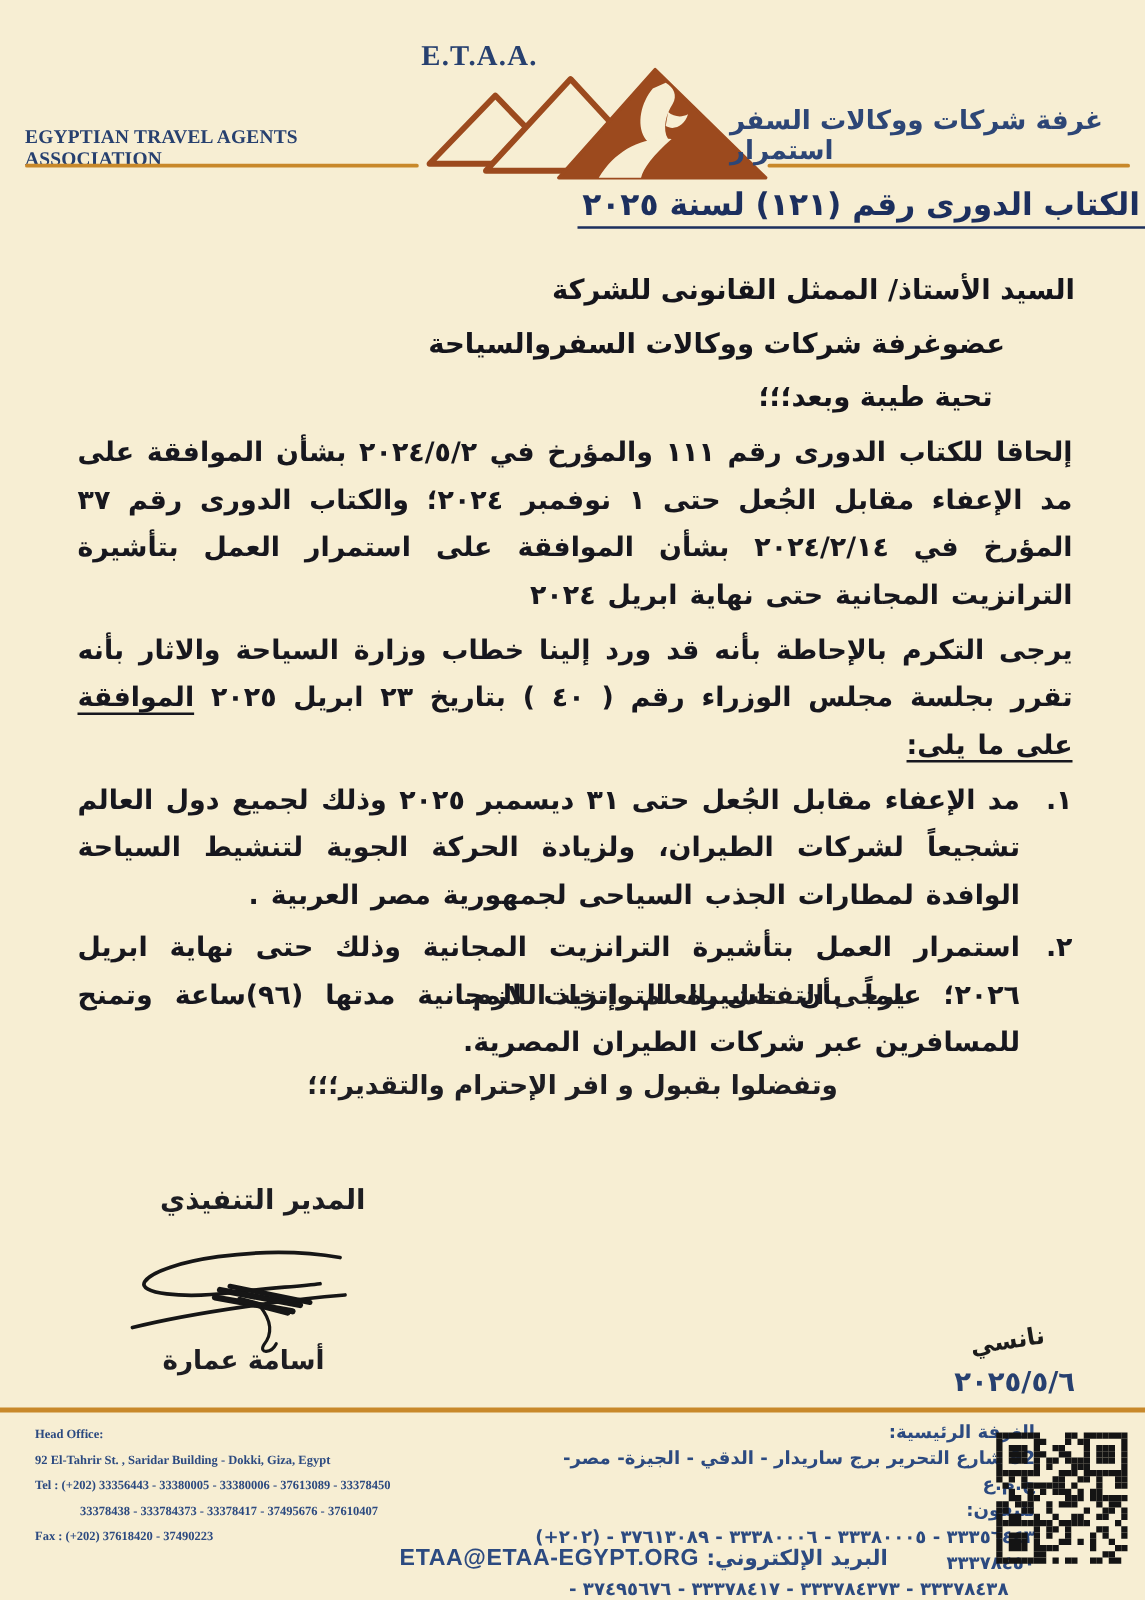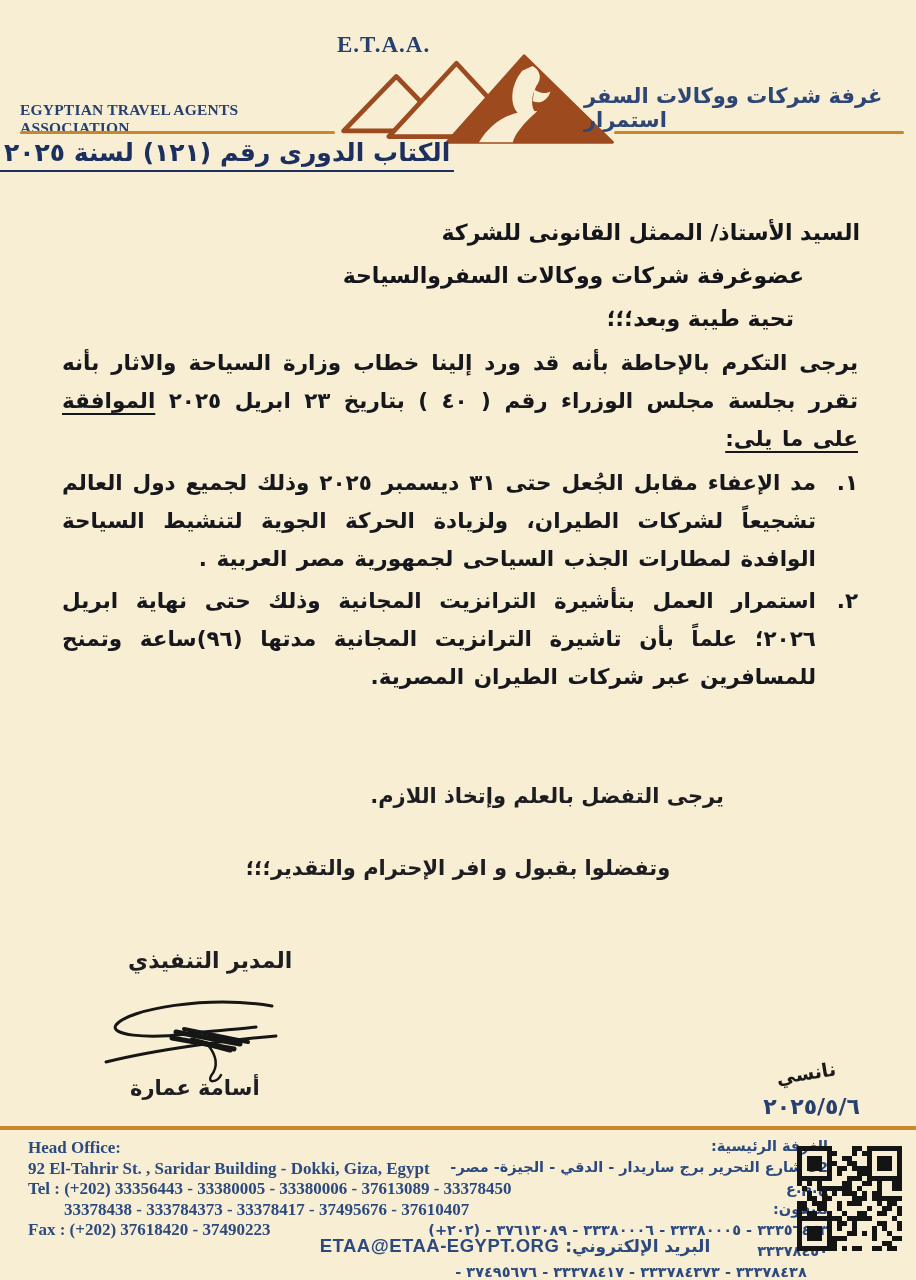--- a/index.html
+++ b/index.html
@@ -10,21 +10,21 @@
   .acronym{left:337px;top:32px;font-family:"Liberation Serif",serif;font-weight:bold;
            font-size:23px;letter-spacing:1px;color:#27406f;}
   .logo{left:333px;top:52px;}
   .org-en{left:20px;top:101px;width:318px;font-family:"Liberation Serif",serif;
           font-weight:bold;font-size:15.5px;color:#27406f;letter-spacing:.2px;}
   .rule{height:3px;background:#c8882a;border-radius:2px;}
   .rule-left{left:20px;top:131px;width:315px;}
   .rule-right{right:12px;top:131px;width:290px;}
   .org-ar{right:12px;top:84px;width:320px;direction:rtl;text-align:left;
           font-weight:bold;font-size:21px;color:#2d4676;}
-  .title-wrap{left:0;top:138px;width:100%;text-align:left;direction:rtl;}
+  .title-wrap{left:0;top:149px;width:100%;text-align:right;direction:rtl;}
   .title-wrap span{font-weight:bold;font-size:25px;color:#1c2f5e;
                    border-bottom:2.5px solid #1c2f5e;padding:0 4px 3px;}
   
   .sal{direction:rtl;font-weight:bold;font-size:22px;color:#15151c;}
   .sal1{right:56px;top:220px;} .sal2{right:112px;top:263px;} .sal3{right:122px;top:306px;}
   
   .bodyflow{left:62px;right:58px;top:344px;direction:rtl;font-size:21.5px;font-weight:700;
             line-height:38px;color:#17171e;text-align:justify;word-spacing:2px;}
   .bodyflow p{margin:0 0 6px;}
   .u-inline{text-decoration:underline;text-underline-offset:5px;}
@@ -46,21 +46,21 @@
   .footer-divider{left:0;top:1126px;width:916px;height:3.5px;background:#c8882a;}
   
   .wm{left:338px;top:578px;width:340px;height:150px;pointer-events:none;z-index:6;}
   .wm-text{position:absolute;right:0;top:-4px;font-size:78px;font-weight:bold;
            direction:rtl;color:rgba(172,153,124,.5);letter-spacing:-2px;}
   .wm-domain{position:absolute;left:78px;top:100px;font-family:"Liberation Sans",sans-serif;
              font-size:15px;letter-spacing:7px;color:rgba(150,138,118,.55);font-weight:bold;}
   .wm-watch{position:absolute;left:16px;top:4px;}
   
   .f-en{left:28px;top:1138px;font-family:"Liberation Serif",serif;font-weight:bold;
-        font-size:17px;color:#2c4a80;line-height:20.5px;}
+        font-size:10px;color:#2c4a80;line-height:20.5px;}
   .f-en .ind{padding-left:36px;}
   .f-ar{right:88px;top:1136px;width:420px;direction:rtl;font-weight:bold;font-size:14.5px;
         color:#2c4a80;line-height:21px;text-align:right;}
   .f-ar .nums{direction:ltr;unicode-bidi:isolate;display:inline-block;}
   .f-ar .tel2{text-align:center;padding-left:26px;}
   .email-line{left:300px;top:1235px;width:430px;text-align:center;direction:rtl;
               font-weight:bold;font-size:17px;color:#2c4a80;}
   .email-line .mail{font-family:"Liberation Sans",sans-serif;font-size:18.5px;
                     letter-spacing:.5px;unicode-bidi:isolate;direction:ltr;display:inline-block;}
   #qr{position:absolute;right:14px;top:1146px;width:105px;height:105px;display:grid;
@@ -90,20 +90,21 @@
 
   <div class="abs title-wrap">
     <span>الكتاب الدورى رقم (١٢١) لسنة ٢٠٢٥</span>
   </div>
 
   <div class="abs sal sal1">السيد الأستاذ/ الممثل القانونى للشركة</div>
   <div class="abs sal sal2">عضوغرفة شركات ووكالات السفروالسياحة</div>
   <div class="abs sal sal3">تحية طيبة وبعد؛؛؛</div>
 
   <div class="abs bodyflow">
+    <p>إلحاقا للكتاب الدورى رقم ١١١ والمؤرخ في ٢٠٢٤/٥/٢ بشأن الموافقة على مد الإعفاء مقابل الجُعل حتى ١ نوفمبر ٢٠٢٤؛ والكتاب الدورى رقم ٣٧ المؤرخ في ٢٠٢٤/٢/١٤ بشأن الموافقة على استمرار العمل بتأشيرة الترانزيت المجانية حتى نهاية ابريل ٢٠٢٤</p>
     <p><span>يرجى التكرم بالإحاطة بأنه قد ورد إلينا خطاب وزارة السياحة والاثار بأنه تقرر بجلسة مجلس الوزراء رقم ( ٤٠ ) بتاريخ ٢٣ ابريل ٢٠٢٥ </span><span class="u-inline">الموافقة على ما يلى:</span></p>
     <div class="list">
       <div class="li">
         <span class="num">١.</span>
         <div class="txt">مد الإعفاء مقابل الجُعل حتى ٣١ ديسمبر ٢٠٢٥ وذلك لجميع دول العالم تشجيعاً لشركات الطيران، ولزيادة الحركة الجوية لتنشيط السياحة الوافدة لمطارات الجذب السياحى لجمهورية مصر العربية .</div>
       </div>
       <div class="li">
         <span class="num">٢.</span>
         <div class="txt">استمرار العمل بتأشيرة الترانزيت المجانية وذلك حتى نهاية ابريل ٢٠٢٦؛ علماً بأن تاشيرة الترانزيت المجانية مدتها (٩٦)ساعة وتمنح للمسافرين عبر شركات الطيران المصرية.</div>
       </div>

